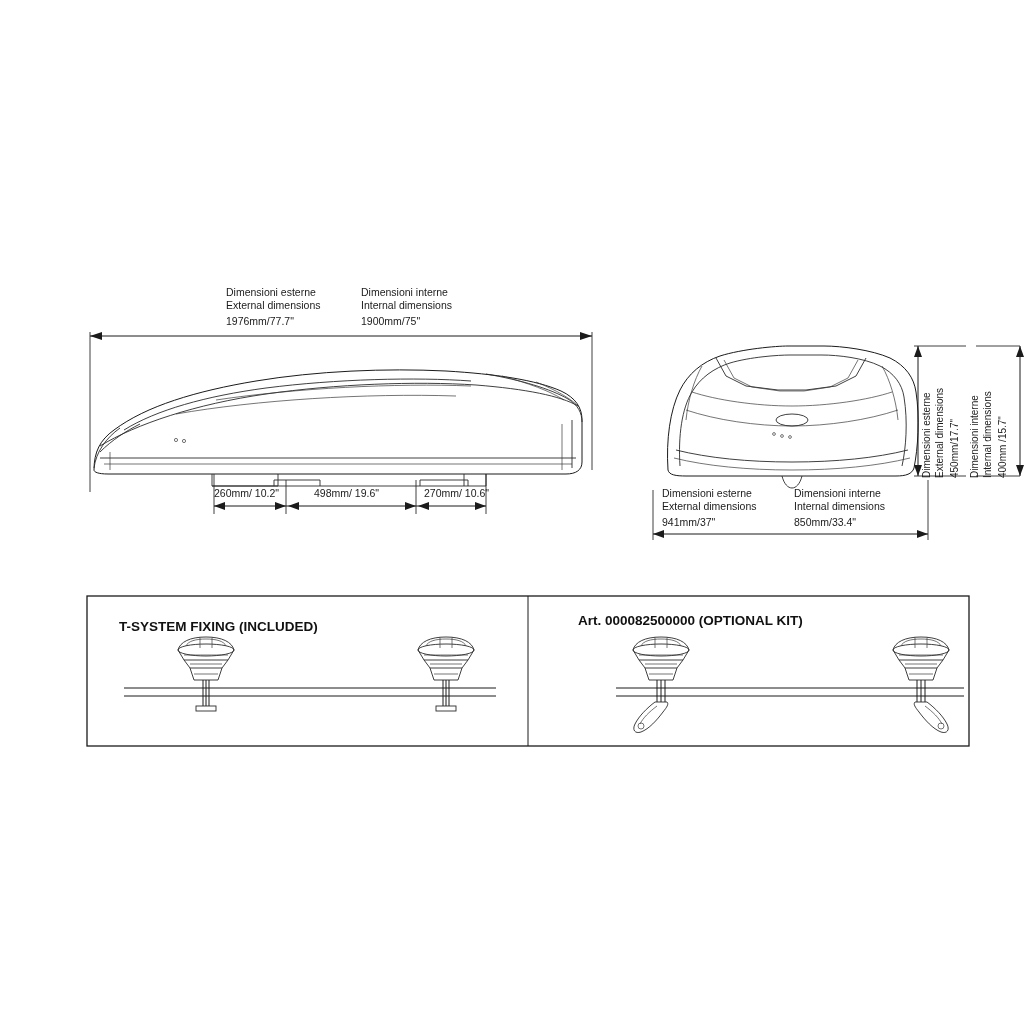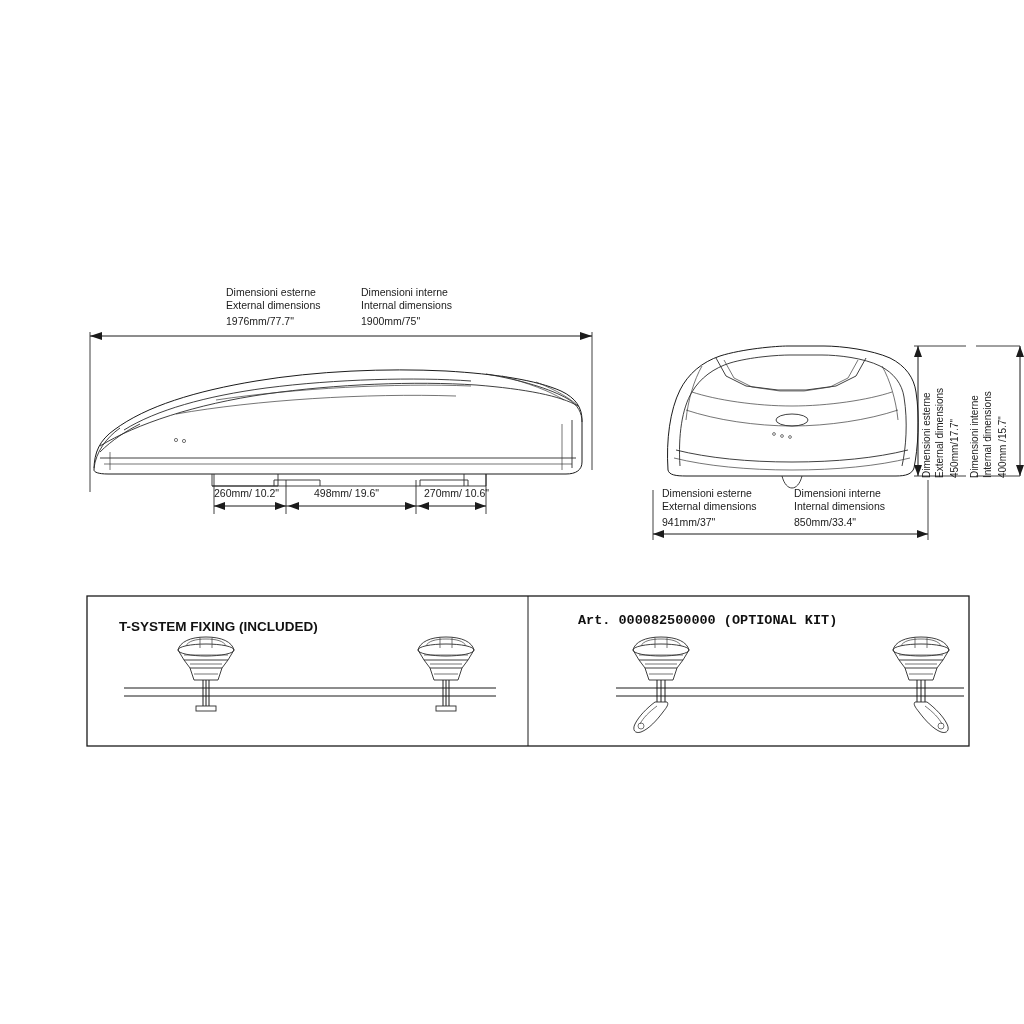--- a/index.html
+++ b/index.html
@@ -302,16 +302,16 @@
         <line class="ln" x1="-4" y1="20" x2="-4" y2="42"></line>
         <line class="ln" x1="4" y1="20" x2="4" y2="42"></line>
         <path class="thin" d="M6,42 C14,48 22,56 26,64 C29,70 26,74 20,72 C12,69 4,60 -2,52"></path>
         <path class="hair" d="M4,46 C12,52 18,58 21,64"></path>
         <path class="thin" d="M-2,52 C-6,47 -8,44 -6,42 L6,42"></path>
         <circle class="hair" cx="20" cy="66" r="3"></circle>
       </g>
     </svg>
 
     <div class="panel-title" style="left:103px; top:613px;margin-top:6px;">T-SYSTEM FIXING (INCLUDED)</div>
-    <div class="panel-title" style="left:562px; top:613px;font-family:Liberation Mono, monospace;">Art. 000082500000 (OPTIONAL KIT)</div>
+    <div class="panel-title" style="left:562px; top:613px;">Art. 000082500000 (OPTIONAL KIT)</div>
   </div>
 
 </div>
 
 </body></html>

